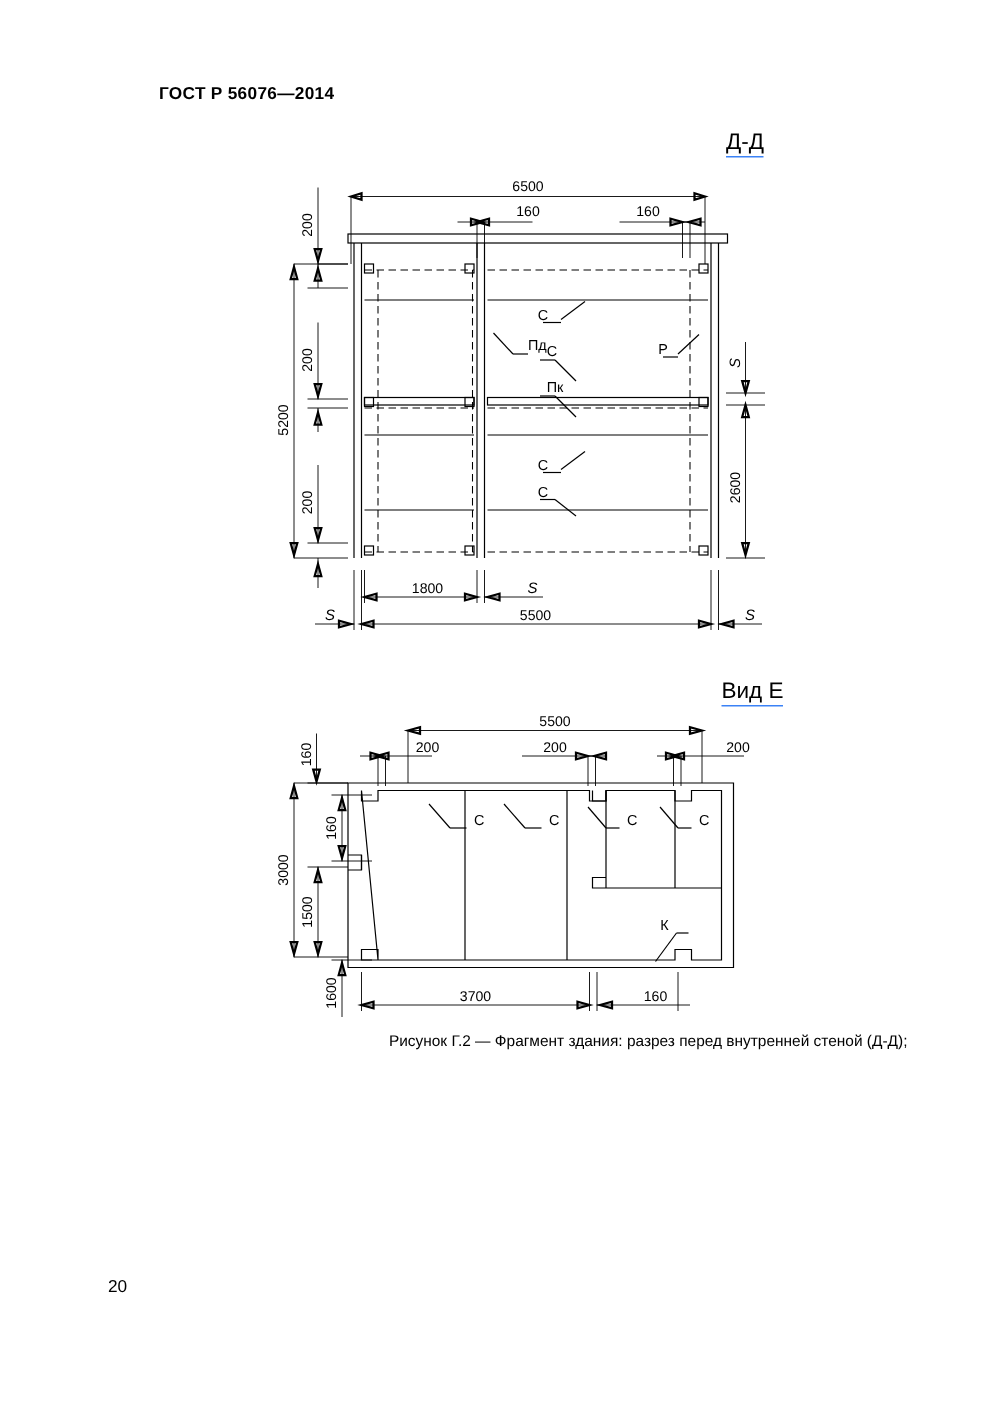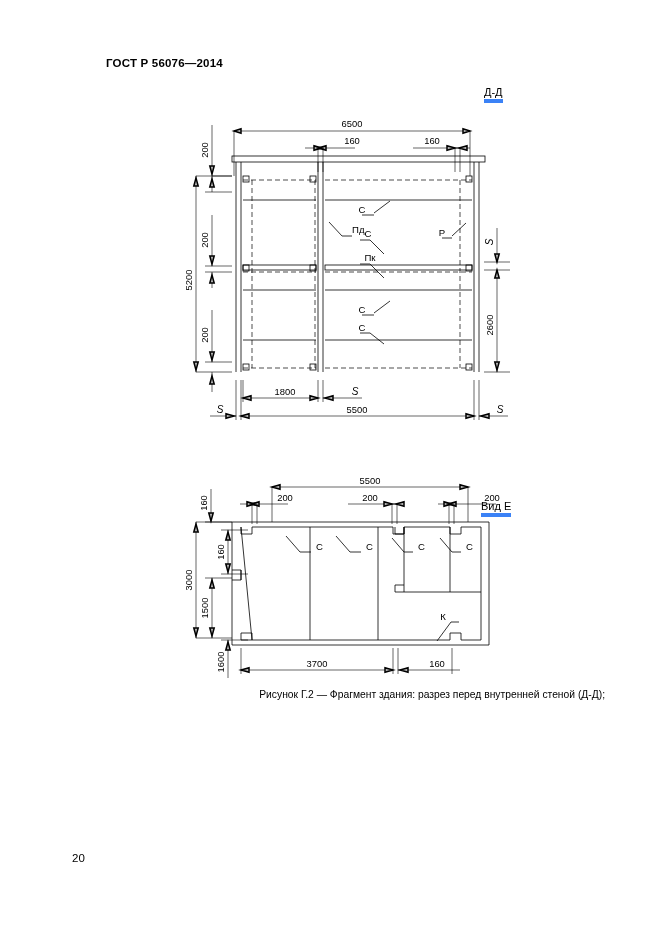--- a/index.html
+++ b/index.html
@@ -40,27 +40,27 @@
     top: 688px;
     width: 545px;
     text-align: right;
     font-size: 10.3px;
     line-height: 14px;
   }
   .fig-caption .ital { font-style: italic; }
 
   .view-title {
     position: absolute;
-    font-size: 11px;
-    border-bottom: 4px solid #3b82f6;
+    font-size: 15px;
+    border-bottom: 1px solid #3b82f6;
     padding-bottom: 1px;
     white-space: nowrap;
   }
   #title-dd { left: 484px; top: 86px; }
-  #title-e  { left: 481px; top: 452px; margin-top: 48px; }
+  #title-e  { left: 481px; top: 452px; }
 
   svg.draw {
     position: absolute;
     left: 0;
     top: 0;
     width: 661px;
     height: 936px;
     pointer-events: none;
   }
   svg text {

